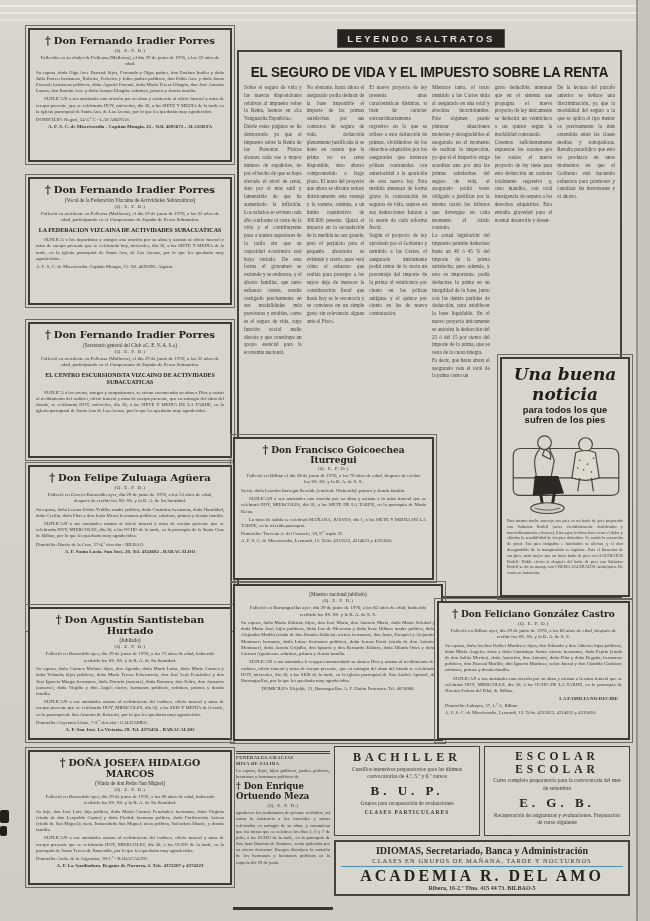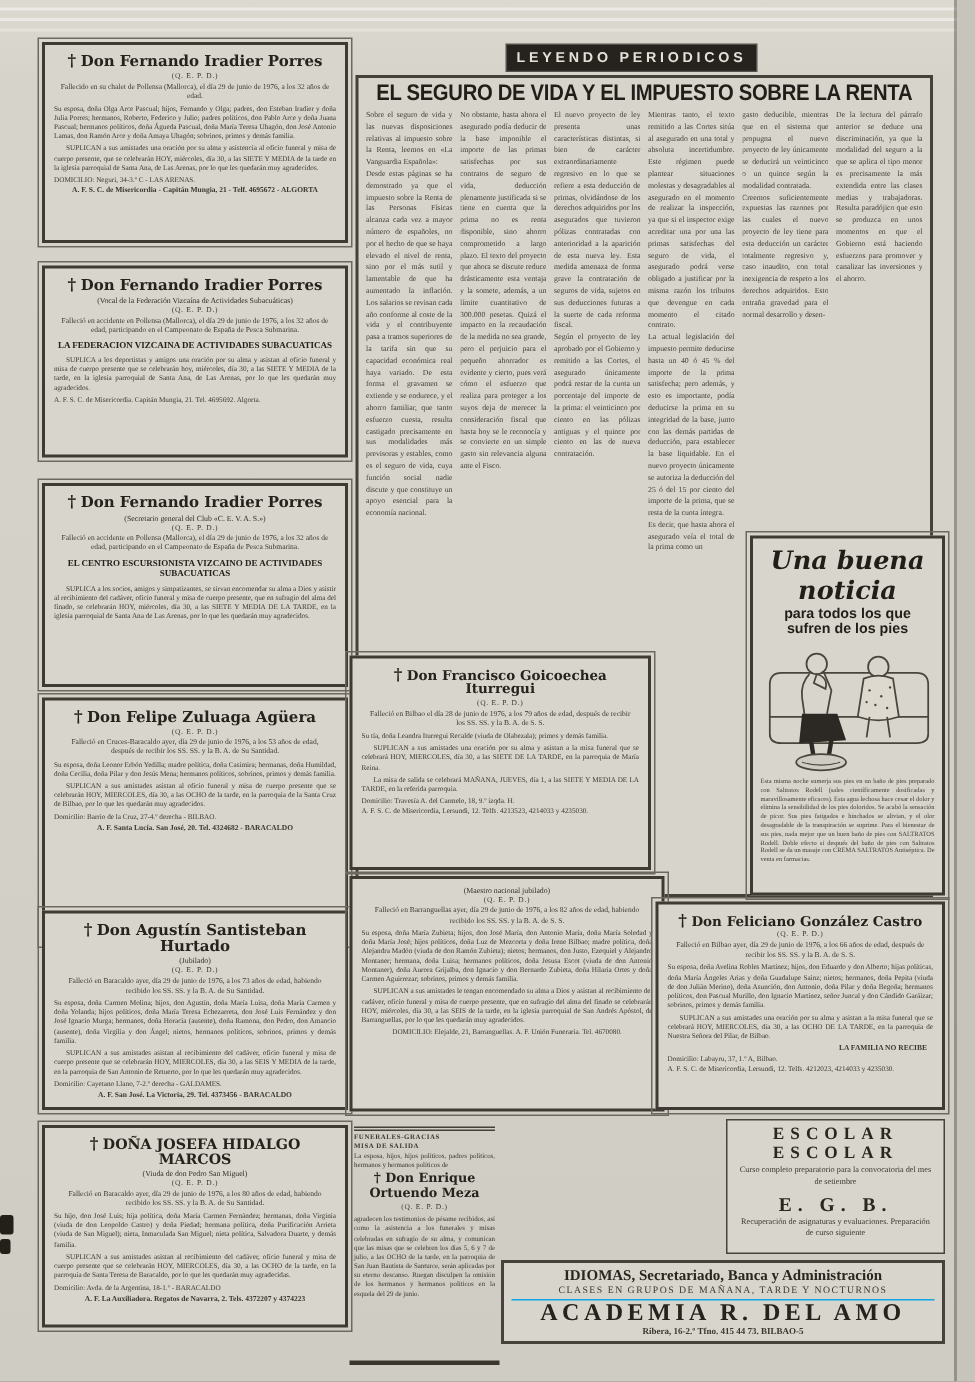--- a/index.html
+++ b/index.html
@@ -29,21 +29,21 @@
   .plea{font-size:4.8px;text-align:justify;line-height:1.3;margin:2px 0;text-indent:8px;}
   .domi{font-size:4.8px;margin:2px 0 0;}
   .agency{font-size:5px;font-weight:bold;text-align:center;margin:2px 0 0;}
   .famnote{font-size:5px;font-weight:bold;text-align:right;margin:2px 4px 0;}
 
   .banner{position:absolute;left:338px;top:30px;width:166px;height:17px;background:#26231e;
           color:#e4e1d8;display:flex;align-items:center;justify-content:center;
           font-family:"Liberation Sans",sans-serif;font-weight:bold;font-size:9.5px;
           letter-spacing:2.5px;box-shadow:inset 0 0 0 1px #26231e,0 0 0 1px #55514a;}
   .article{position:absolute;left:237px;top:50px;width:385px;height:548px;
-           border:2px solid #45413a;box-sizing:border-box;background:#d7d4cb;padding:0 5px;}
+           border:2px solid #45413a;box-sizing:border-box;background:#d7d4cb;padding:10px 5px;}
   .art-title{font-family:"Liberation Sans",sans-serif;font-weight:bold;font-size:13.5px;
              text-align:center;color:#211e19;letter-spacing:-.2px;margin:2px 0 5px;
              transform:scaleY(1.12);}
   .cols{display:flex;gap:5px;align-items:flex-start;}
   .col{flex:1;font-size:5.2px;line-height:1.5;text-align:justify;overflow:hidden;
        color:#46413a;white-space:pre-line;}
   .h352{height:346px;} .h500{height:500px;} .h268{height:264px;}
 
   .adfeet{z-index:5;}
   .adfeet .t1{font-family:"DejaVu Serif",serif;font-style:italic;font-weight:bold;
@@ -52,21 +52,21 @@
               text-align:center;line-height:1.05;margin:1px 0 2px;color:#211e19;}
   .adfeet .adbody{font-size:4.3px;text-align:justify;line-height:1.35;margin-top:3px;color:#45403a;}
 
   .edu-title{font-family:"Liberation Serif",serif;font-weight:bold;letter-spacing:4px;
              text-align:center;color:#2a2620;}
   .edu-sub{font-size:5.5px;text-align:center;line-height:1.3;margin:1px 3px;color:#3c3831;}
   .edu-small{font-size:5.5px;font-weight:bold;text-align:center;letter-spacing:1px;margin-top:2px;}
 
   .gracias .grac-head{font-size:4.6px;font-weight:bold;letter-spacing:.4px;margin:1px 0;}
   .gracias .intro{font-size:4.6px;text-align:justify;line-height:1.3;margin:2px 0;}
-  .gracias .gname{font-weight:bold;font-size:8.5px;text-align:center;line-height:1.1;
+  .gracias .gname{font-weight:bold;font-size:8.5px;line-height:1.1;
                   font-family:"DejaVu Serif",serif;color:#26231e;margin:2px 0;}
   .gracias .gbody{font-size:4.6px;text-align:justify;line-height:1.35;margin:2px 0;}
   .rule2{border-top:1px solid #45413a;margin:1px 0;}
 </style>
 </head>
 <body>
 
 <div class="page">
 
   <div class="streak" style="top:5px"></div>
@@ -131,21 +131,21 @@
     <div class="obit-name caps"><span class="cross">†</span><span>DOÑA JOSEFA HIDALGO MARCOS</span></div>
     <div class="subtitle">(Viuda de don Pedro San Miguel)</div>
     <div class="qepd">(Q. E. P. D.)</div>
     <div class="deceased">Falleció en Baracaldo ayer, día 29 de junio de 1976, a los 80 años de edad, habiendo recibido los SS. SS. y la B. A. de Su Santidad.</div>
     <div class="fam">Su hijo, don José Luis; hija política, doña María Carmen Fernández; hermanas, doña Virginia (viuda de don Leopoldo Castro) y doña Piedad; hermana política, doña Purificación Arrieta (viuda de San Miguel); nieta, Inmaculada San Miguel; nieta política, Salvadora Duarte, y demás familia.</div>
     <div class="plea">SUPLICAN a sus amistades asistan al recibimiento del cadáver, oficio funeral y misa de cuerpo presente que se celebrarán HOY, MIERCOLES, día 30, a las OCHO de la tarde, en la parroquia de Santa Teresa de Baracaldo, por lo que les quedarán muy agradecidas.</div>
     <div class="domi">Domicilio: Avda. de la Argentina, 18-1.º - BARACALDO</div>
     <div class="agency">A. F. La Auxiliadora. Regatos de Navarra, 2. Tels. 4372207 y 4374223</div>
   </div>
 
-  <div class="banner">LEYENDO PERIODICOS</div>
+  <div class="banner">LEYENDO SALTRATOS</div>
 
   <div class="article">
     <div class="art-title">EL SEGURO DE VIDA Y EL IMPUESTO SOBRE LA RENTA</div>
     <div class="cols">
       <div class="col h352">Sobre el seguro de vida y las nuevas disposiciones relativas al impuesto sobre la Renta, leemos en «La Vanguardia Española»:
 Desde estas páginas se ha demostrado ya que el impuesto sobre la Renta de las Personas Físicas alcanza cada vez a mayor número de españoles, no por el hecho de que se haya elevado el nivel de renta, sino por el más sutil y lamentable de que ha aumentado la inflación. Los salarios se revisan cada año conforme al coste de la vida y el contribuyente pasa a tramos superiores de la tarifa sin que su capacidad económica real haya variado. De esta forma el gravamen se extiende y se endurece, y el ahorro familiar, que tanto esfuerzo cuesta, resulta castigado precisamente en sus modalidades más previsoras y estables, como es el seguro de vida, cuya función social nadie discute y que constituye un apoyo esencial para la economía nacional.</div>
       <div class="col h352">No obstante, hasta ahora el asegurado podía deducir de la base imponible el importe de las primas satisfechas por sus contratos de seguro de vida, deducción plenamente justificada si se tiene en cuenta que la prima no es renta disponible, sino ahorro comprometido a largo plazo. El texto del proyecto que ahora se discute reduce drásticamente esta ventaja y la somete, además, a un límite cuantitativo de 300.000 pesetas. Quizá el impacto en la recaudación de la medida no sea grande, pero el perjuicio para el pequeño ahorrador es evidente y cierto, pues verá cómo el esfuerzo que realiza para proteger a los suyos deja de merecer la consideración fiscal que hasta hoy se le reconocía y se convierte en un simple gasto sin relevancia alguna ante el Fisco.</div>
       <div class="col h352">El nuevo proyecto de ley presenta unas características distintas, si bien de carácter extraordinariamente regresivo en lo que se refiere a esta deducción de primas, olvidándose de los derechos adquiridos por los asegurados que tuvieron pólizas contratadas con anterioridad a la aparición de esta nueva ley. Esta medida amenaza de forma grave la contratación de seguros de vida, sujetos en sus deducciones futuras a la suerte de cada reforma fiscal.
 Según el proyecto de ley aprobado por el Gobierno y remitido a las Cortes, el asegurado únicamente podrá restar de la cuota un porcentaje del importe de la prima: el veinticinco por ciento en las pólizas antiguas y el quince por ciento en las de nueva contratación.</div>
       <div class="col h500">Mientras tanto, el texto remitido a las Cortes sitúa al asegurado en una total y absoluta incertidumbre. Este régimen puede plantear situaciones molestas y desagradables al asegurado en el momento de realizar la inspección, ya que si el inspector exige acreditar una por una las primas satisfechas del seguro de vida, el asegurado podrá verse obligado a justificar por la misma razón los tributos que devengue en cada momento el citado contrato.
@@ -223,20 +223,27 @@
     <div class="obit-name" style="font-size:9px"><span class="cross">†</span><span>Don Feliciano González Castro</span></div>
     <div class="qepd">(Q. E. P. D.)</div>
     <div class="deceased">Falleció en Bilbao ayer, día 29 de junio de 1976, a los 66 años de edad, después de recibir los SS. SS. y la B. A. de S. S.</div>
     <div class="fam">Su esposa, doña Avelina Robles Martínez; hijos, don Eduardo y don Alberto; hijas políticas, doña María Ángeles Arias y doña Guadalupe Sainz; nietos; hermanos, doña Pepita (viuda de don Julián Merino), doña Asunción, don Antonio, doña Pilar y doña Begoña; hermanos políticos, don Pascual Murillo, don Ignacio Martínez, señor Juncal y don Cándido Garáizar; sobrinos, primos y demás familia.</div>
     <div class="plea">SUPLICAN a sus amistades una oración por su alma y asistan a la misa funeral que se celebrará HOY, MIERCOLES, día 30, a las OCHO DE LA TARDE, en la parroquia de Nuestra Señora del Pilar, de Bilbao.</div>
     <div class="famnote">LA FAMILIA NO RECIBE</div>
     <div class="domi">Domicilio: Labayru, 37, 1.º A, Bilbao.</div>
     <div class="domi">A. F. S. C. de Misericordia, Lersundi, 12. Telfs. 4212023, 4214033 y 4235030.</div>
   </div>
 
+  <div class="lightbox" style="left:334px;top:746px;width:146px;height:90px">
+    <div class="edu-title" style="font-size:12px">BACHILLER</div>
+    <div class="edu-sub">Cursillos intensivos preparatorios para las últimas convocatorias de 4.º, 5.º y 6.º cursos</div>
+    <div class="edu-title" style="font-size:13px;margin-top:3px">B. U. P.</div>
+    <div class="edu-sub">Grupos para recuperación de evaluaciones</div>
+    <div class="edu-small">CLASES PARTICULARES</div>
+  </div>
 
   <div class="lightbox" style="left:484px;top:746px;width:146px;height:90px">
     <div class="edu-title" style="font-size:11.5px;line-height:1.15">ESCOLAR ESCOLAR</div>
     <div class="edu-sub">Curso completo preparatorio para la convocatoria del mes de setiembre</div>
     <div class="edu-title" style="font-size:13px;margin-top:3px">E. G. B.</div>
     <div class="edu-sub">Recuperación de asignaturas y evaluaciones. Preparación de curso siguiente</div>
   </div>
 
   <div class="lightbox" style="left:334px;top:840px;width:296px;height:56px;border-width:2px">
     <div style="font-size:10px;font-weight:bold;text-align:center;color:#2a2620">IDIOMAS, Secretariado, Banca y Administración</div>

